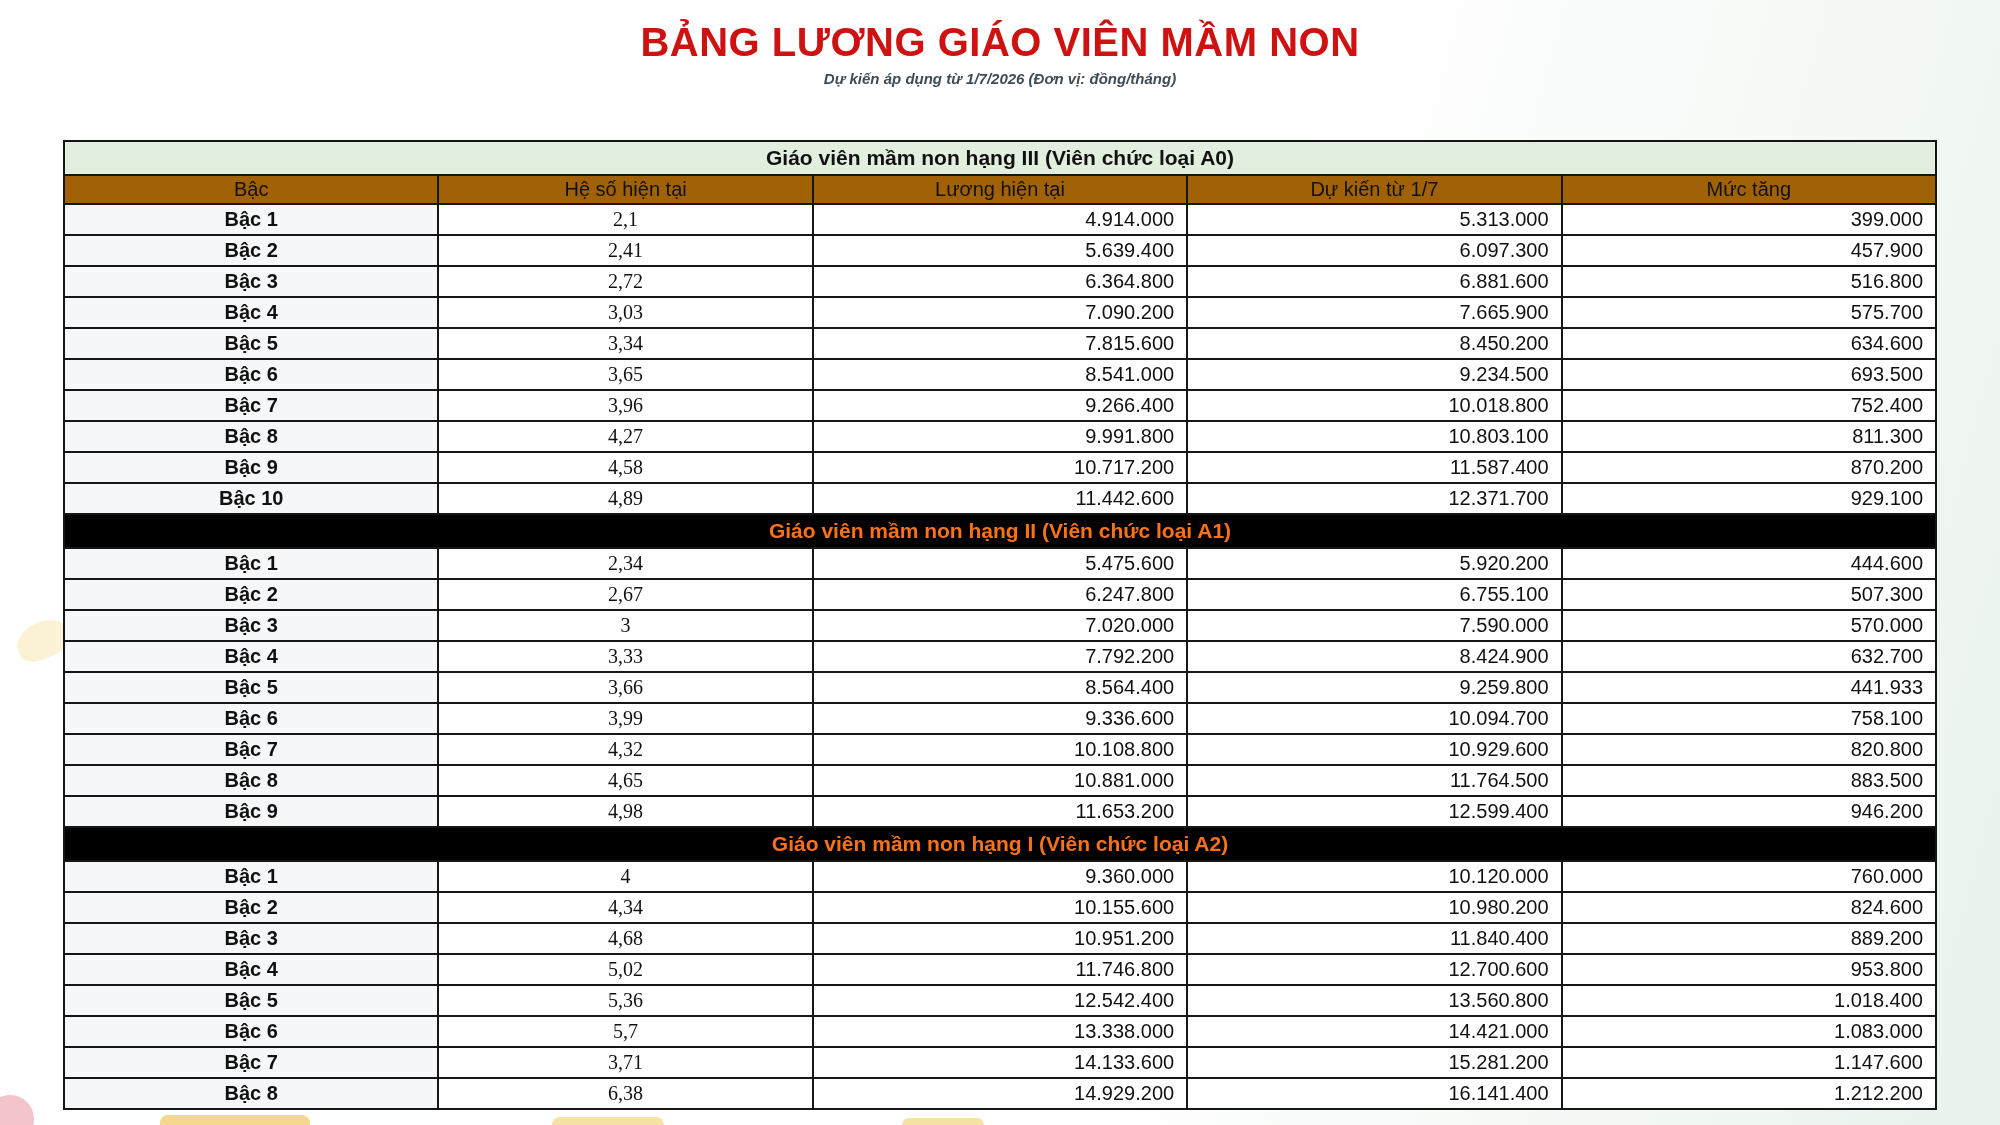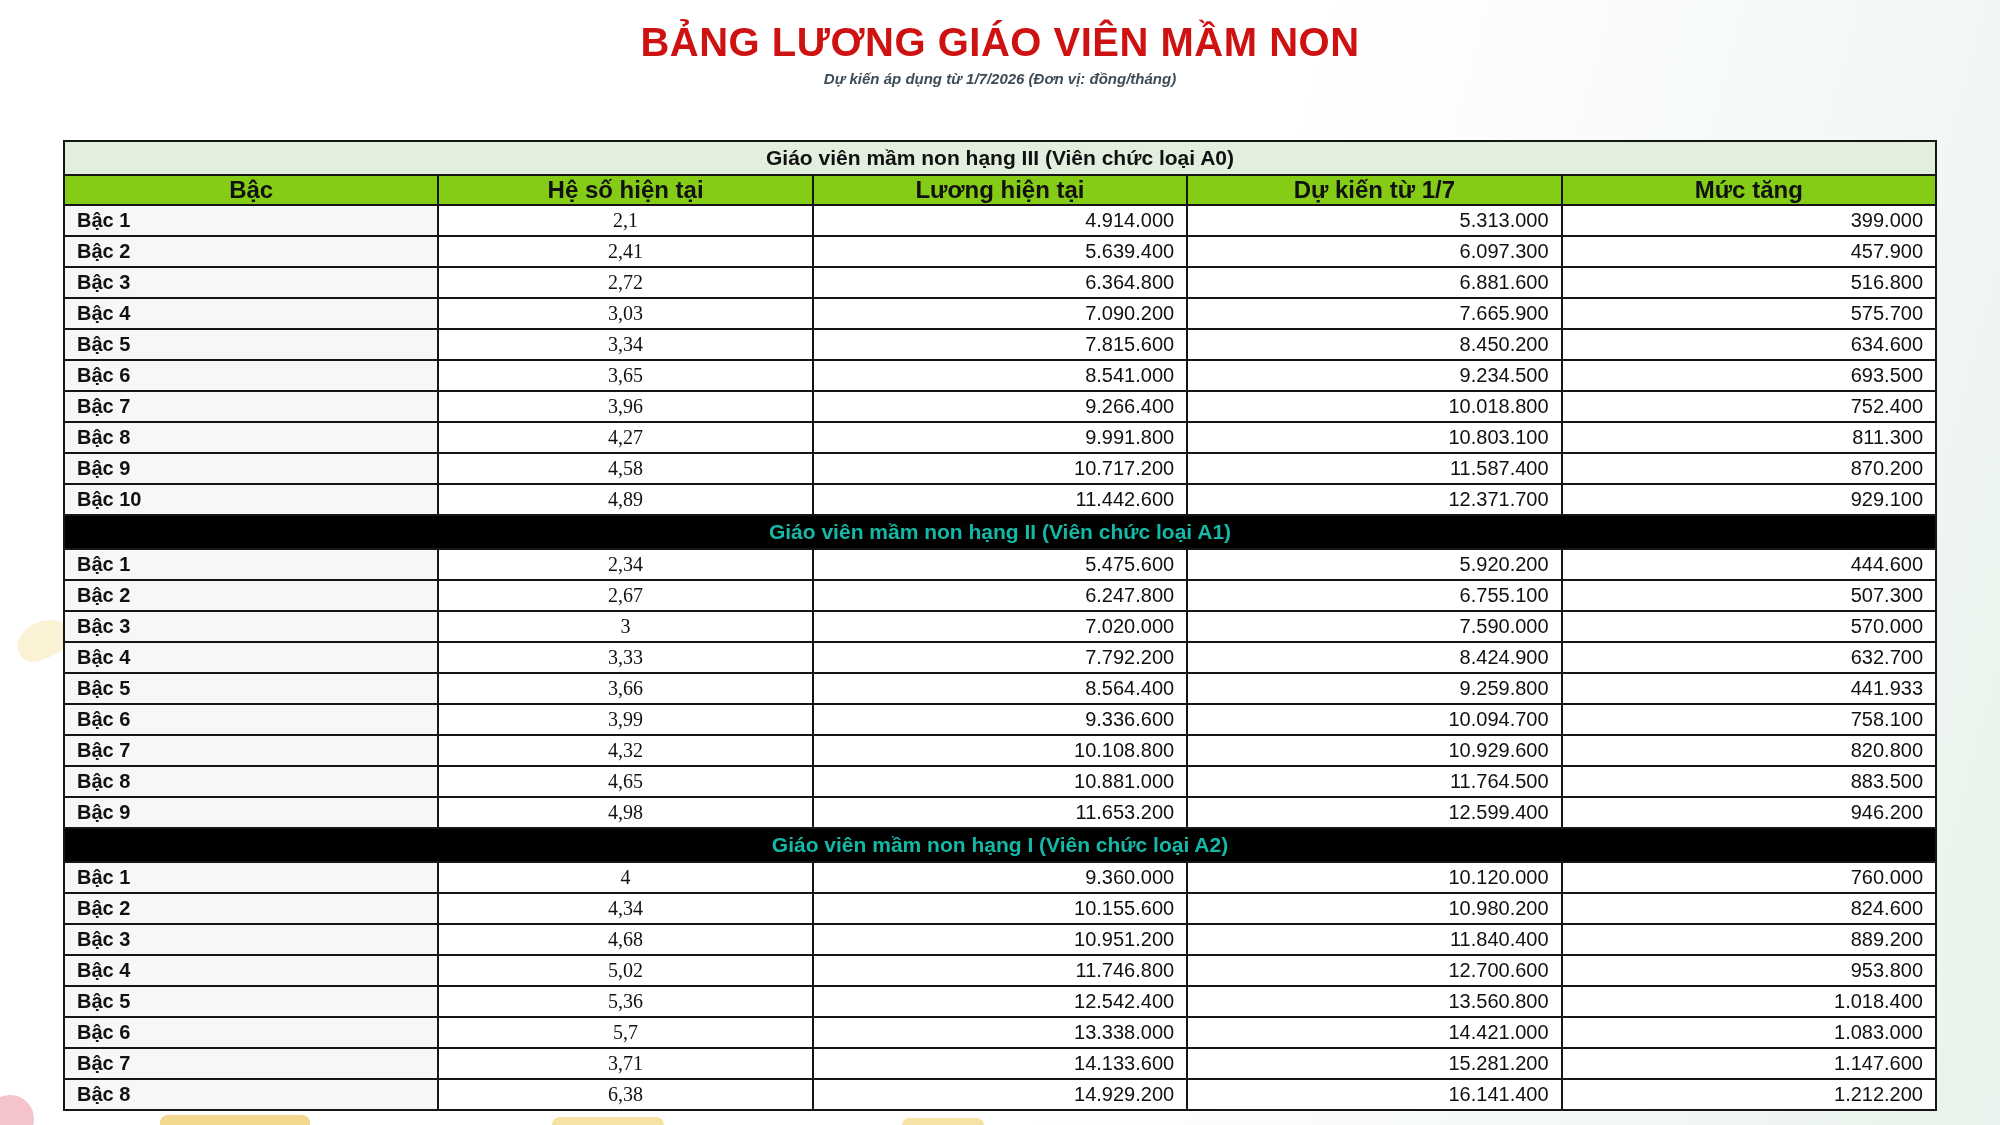--- a/index.html
+++ b/index.html
@@ -32,23 +32,23 @@
   table.salary{
     position:absolute;left:63px;top:140px;width:1874px;z-index:1;
     border-collapse:collapse;table-layout:fixed;background:#ffffff;
   }
   table.salary td{
     border:2px solid #161616;font-size:20px;color:#111;
     padding:0 12px;height:29px;white-space:nowrap;overflow:hidden;
   }
   tr.section-row td{text-align:center;font-weight:bold;font-size:21px;height:32px;margin-top:40px;}
   tr.section-row.green td{background:#e2efde;}
-  tr.section-row.black td{background:#000000;color:#14b8a6;}
-  tr.colhead-row td{background:#84cc16;text-align:center;font-weight:bold;font-size:24px;height:27px;}
-  tr.data-row td.c0{background:#f6f7f9;text-align:left;font-weight:bold;}
+  tr.section-row.black td{background:#000000;color:#f97316;}
+  tr.colhead-row td{background:#a16207;text-align:center;font-weight:normal;font-size:20px;height:27px;}
+  tr.data-row td.c0{background:#f6f7f9;text-align:center;font-weight:bold;}
   tr.data-row td.c1{background:#ffffff;text-align:center;font-family:Liberation Serif, serif;}
   tr.data-row td.c2,tr.data-row td.c3,tr.data-row td.c4{background:#ffffff;text-align:right;}
 </style>
 </head>
 <body>
 
 <div class="page">
   <div class="deco deco-pink"></div>
   <div class="deco deco-petal"></div>
   <div class="deco deco-y1"></div>

